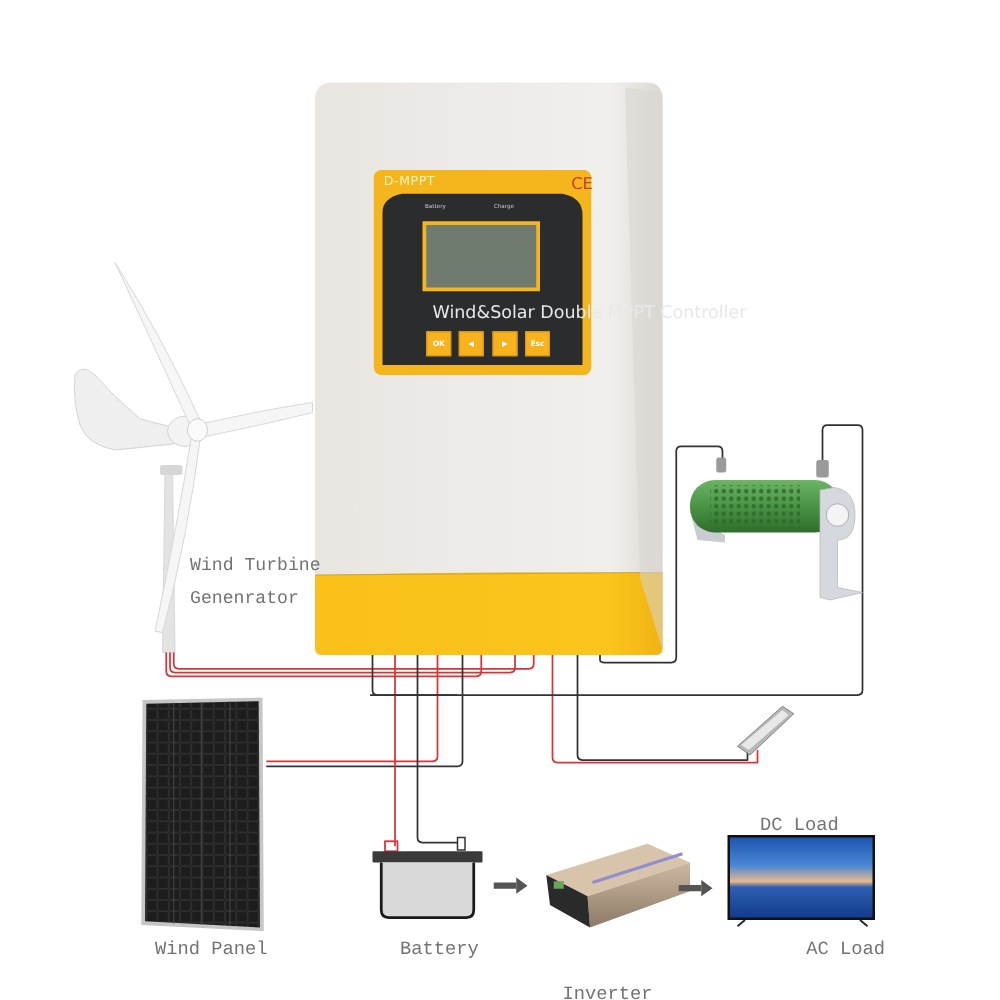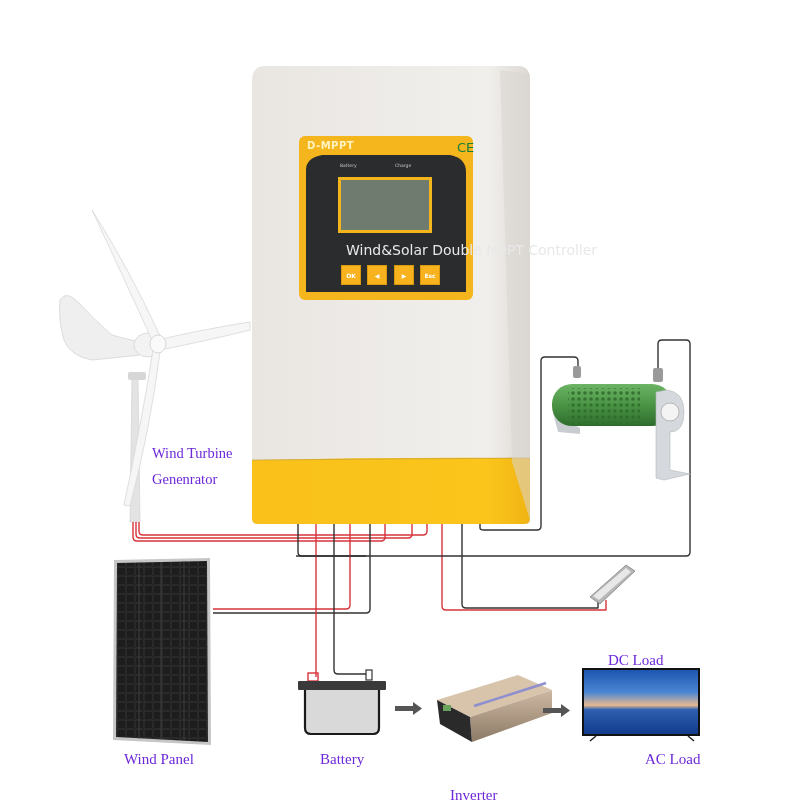--- a/index.html
+++ b/index.html
@@ -1,27 +1,27 @@
 <!DOCTYPE html>
 <html><head>
   <meta charset="utf-8">
   <style>
     html, body { margin: 0; padding: 0; background: #ffffff; }
     body { width: 800px; height: 800px; position: relative; overflow: hidden; font-family: "Liberation Sans", "DejaVu Sans", sans-serif; }
     svg { position: absolute; left: 0; top: 0; }
-    .lbl { position: absolute; color: #6d28d9; font-size: 15px; font-family: Liberation Serif, serif; white-space: nowrap; }
+    .lbl { position: absolute; color: #737373; font-size: 15px; font-family: Liberation Mono, monospace; white-space: nowrap; }
     .lbl-wind { left: 152px; top: 440px; line-height: 26px; font-size: 14.5px; }
     .lbl-solar { left: 124px; top: 751px; }
     .lbl-battery { left: 320px; top: 751px; }
     .lbl-inverter { left: 450px; top: 751px; margin-top: 36px; }
     .lbl-acload { left: 645px; top: 751px; }
     .lbl-dcload { left: 608px; top: 652px; }
     .panel-text { position: absolute; font-family: "DejaVu Sans", sans-serif; }
-    .brand { left: 307px; top: 140px; font-size: 10px; color: #fff3c0; font-weight: bold; letter-spacing: 0.5px; }
-    .ce { left: 457px; top: 140px; font-size: 13px; color: #15803d; }
+    .brand { left: 307px; top: 140px; font-size: 10px; color: #fff3c0; font-weight: normal; letter-spacing: 0.5px; }
+    .ce { left: 457px; top: 140px; font-size: 13px; color: #c2410c; }
     .ind { font-size: 4.5px; color: #c8c8c8; }
     .ind-batt { left: 340px; top: 163px; }
     .ind-chg { left: 395px; top: 163px; }
     .subtitle { left: 302px; top: 242px; font-size: 14px; color: #e8e8e8; font-weight: normal; margin-left: 44px; }
     .btn { position: absolute; top: 265px; width: 18px; height: 18px; background: #f7b21e; border: 1px solid #d99a10; display: flex; align-items: center; justify-content: center; font-size: 6px; color: #fff; font-weight: bold; font-family: "DejaVu Sans", sans-serif; }
     .btn-ok { left: 341px; }
     .btn-left { left: 367px; }
     .btn-right { left: 394px; }
     .btn-esc { left: 420px; }
   </style>

